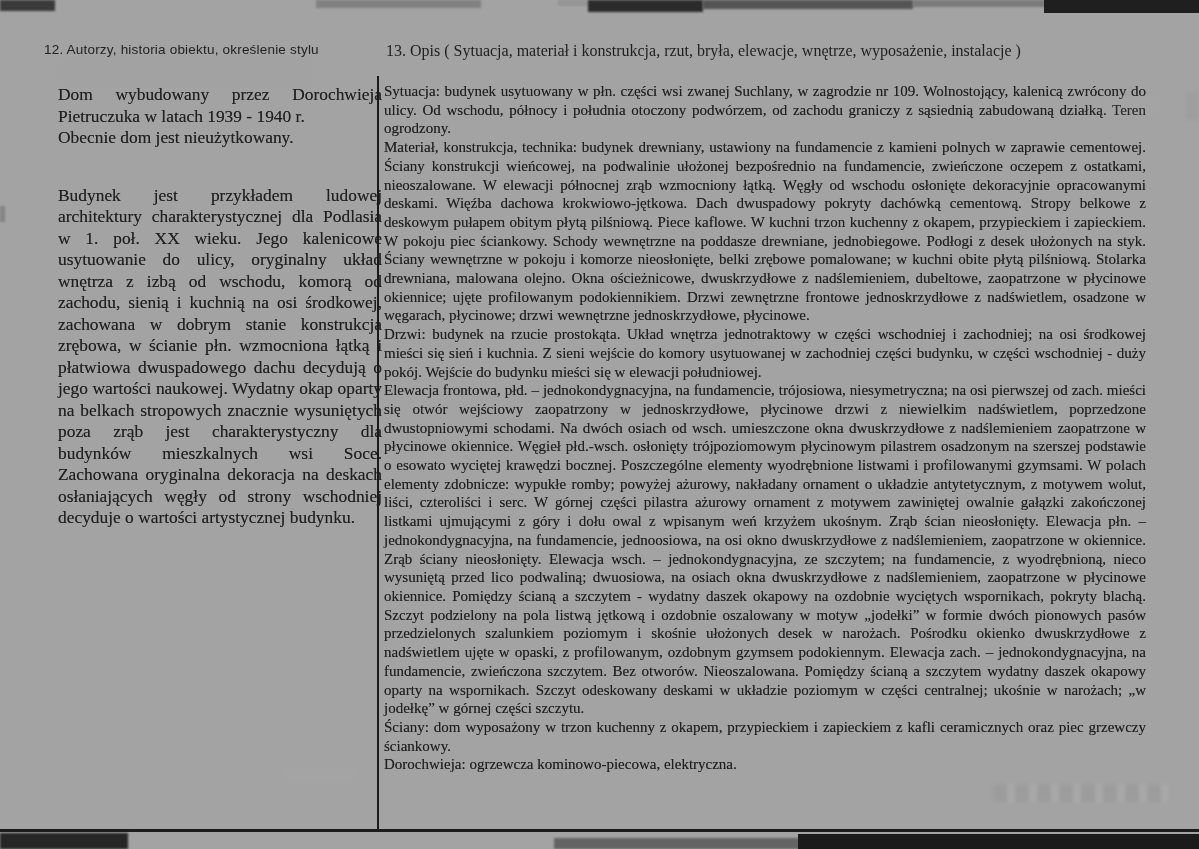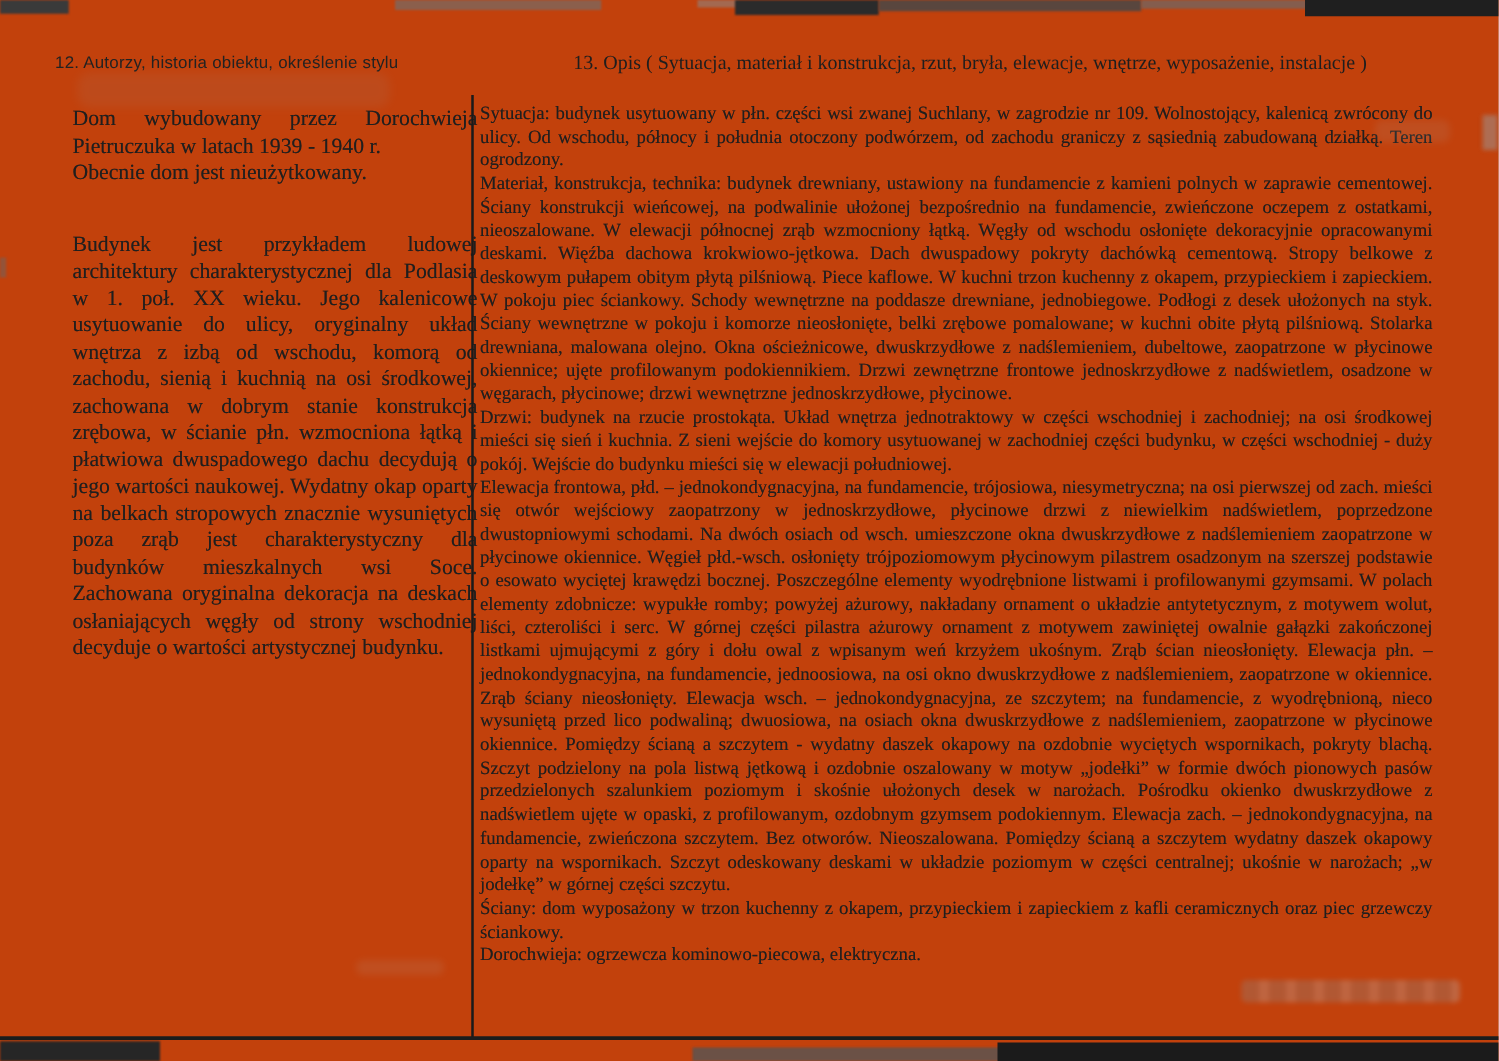--- a/index.html
+++ b/index.html
@@ -13,21 +13,21 @@
   }
   
   .hdr-left {
     position:absolute; left:44px; top:42px; width:330px;
     font-family:"Liberation Sans", sans-serif;
     font-size:13.5px; color:#222; letter-spacing:0.2px;
   }
   .hdr-right {
     position:absolute; left:386px; top:42px; width:780px;
     font-family:"Liberation Serif", serif;
-    font-size:16px; color:#1e1e1e;text-align:center;
+    font-size:16px; color:#1e1e1e;
   }
   
   .body-left {
     position:absolute; left:58px; top:84px; width:324px;
     font-size:17.4px; line-height:21.5px; text-align:justify;
     text-shadow:0 0 0.4px rgba(25,25,25,0.55);
   }
   .body-right {
     position:absolute; left:384px; top:82px; width:762px;
     font-size:15px; line-height:18.7px; text-align:justify;
@@ -62,21 +62,21 @@
          background:repeating-linear-gradient(90deg,#8d8d8d 0 14px,#b9b9b9 14px 22px);
          opacity:.3; filter:blur(2px); border-radius:4px; }
   .a13 { left:62px; top:58px; width:250px; height:28px; background:#9b9b9b; opacity:.10; filter:blur(4px); border-radius:10px; }
   .a14 { left:1100px;top:96px;width:60px; height:18px; background:#aaa; opacity:.12; filter:blur(3px); border-radius:6px; }
   .a15 { left:0;   top:206px; width:5px;  height:16px; background:#666; opacity:.5; filter:blur(1px); }
   .a16 { left:285px;top:768px;width:70px; height:12px; background:#b0b0b0; opacity:.12; filter:blur(3px); border-radius:5px; }
 </style>
 </head>
 <body>
 
-<div class="page" style="background: #c2410c; color: rgb(31, 31, 31);">
+<div class="page" style="background: #a3a3a3; color: rgb(31, 31, 31);">
 
   <div class="hdr-left">12. Autorzy, historia obiektu, określenie stylu</div>
   <div class="hdr-right">13. Opis ( Sytuacja, materiał i konstrukcja, rzut, bryła, elewacje, wnętrze, wyposażenie, instalacje )</div>
 
   <div class="body-left">
       <p>Dom wybudowany przez Dorochwieja Pietruczuka w latach 1939 - 1940 r.</p>
       <p class="gap-after">Obecnie dom jest nieużytkowany.</p>
       <p>Budynek jest przykładem ludowej architektury charakterystycznej dla Podlasia w 1. poł. XX wieku. Jego kalenicowe usytuowanie do ulicy, oryginalny układ wnętrza z izbą od wschodu, komorą od zachodu, sienią i kuchnią na osi środkowej, zachowana w dobrym stanie konstrukcja zrębowa, w ścianie płn. wzmocniona łątką i płatwiowa dwuspadowego dachu decydują o jego wartości naukowej. Wydatny okap oparty na belkach stropowych znacznie wysuniętych poza zrąb jest charakterystyczny dla budynków mieszkalnych wsi Soce. Zachowana oryginalna dekoracja na deskach osłaniających węgły od strony wschodniej decyduje o wartości artystycznej budynku.</p>
     </div>
   <div class="body-right">

